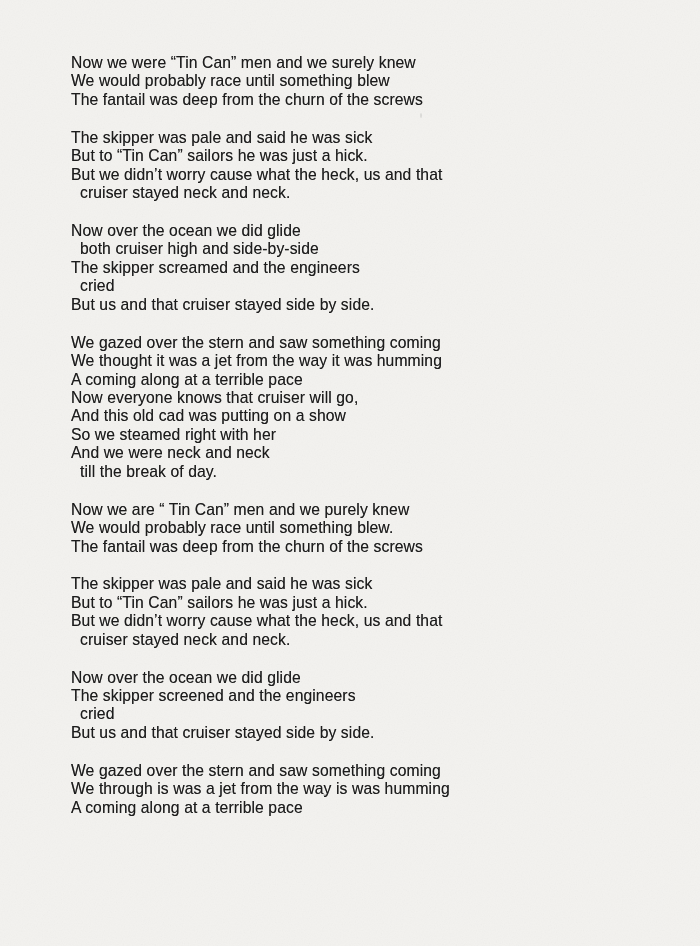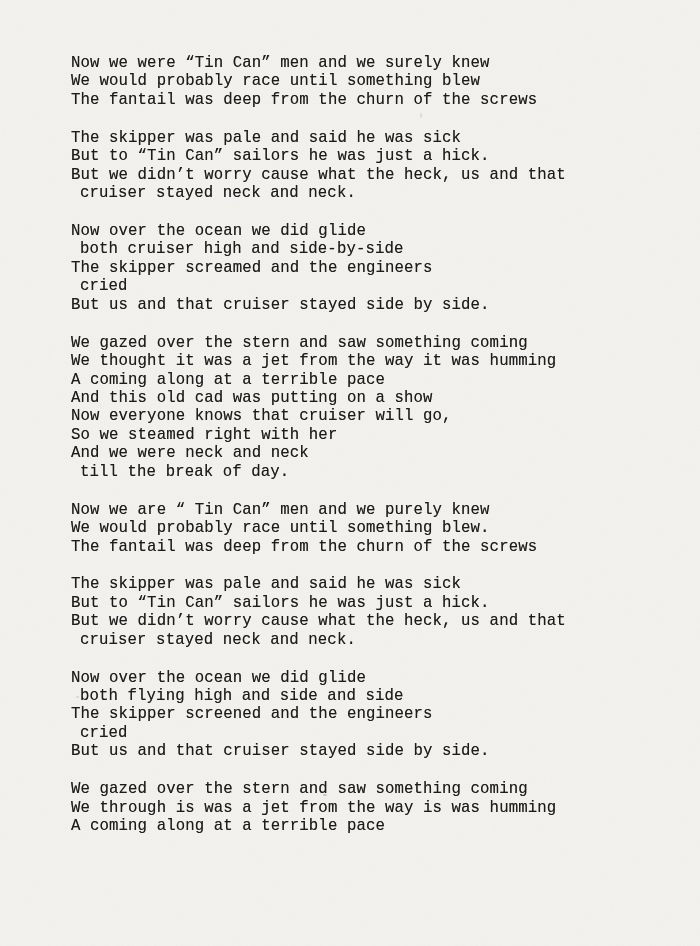--- a/index.html
+++ b/index.html
@@ -6,21 +6,21 @@
     margin: 0;
     padding: 0;
     background: #e9e8e6;
   }
   .page {
     position: relative;
     width: 700px;
     height: 946px;
     background: #f3f2ef;
     overflow: hidden;
-    font-family: Liberation Mono, monospace;
+    font-family: Liberation Sans, sans-serif;
   }
   .grain {
     position: absolute;
     inset: 0;
     pointer-events: none;
   }
   .poem {
     position: absolute;
     left: 71px;
     top: 54px;
@@ -79,40 +79,39 @@
         <div class="line">Now over the ocean we did glide</div>
         <div class="line indent">both cruiser high and side-by-side</div>
         <div class="line">The skipper screamed and the engineers</div>
         <div class="line indent">cried</div>
         <div class="line">But us and that cruiser stayed side by side.</div>
       </div>
       <div class="stanza">
         <div class="line">We gazed over the stern and saw something coming</div>
         <div class="line">We thought it was a jet from the way it was humming</div>
         <div class="line">A coming along at a terrible pace</div>
+        <div class="line">Now everyone knows that cruiser will go,</div>
         <div class="line">And this old cad was putting on a show</div>
-        <div class="line">Now everyone knows that cruiser will go,</div>
         <div class="line">So we steamed right with her</div>
         <div class="line">And we were neck and neck</div>
         <div class="line indent">till the break of day.</div>
       </div>
       <div class="stanza">
         <div class="line">Now we are “ Tin Can” men and we purely knew</div>
         <div class="line">We would probably race until something blew.</div>
         <div class="line">The fantail was deep from the churn of the screws</div>
       </div>
       <div class="stanza">
         <div class="line">The skipper was pale and said he was sick</div>
         <div class="line">But to “Tin Can” sailors he was just a hick.</div>
         <div class="line">But we didn’t worry cause what the heck, us and that</div>
         <div class="line indent">cruiser stayed neck and neck.</div>
       </div>
       <div class="stanza">
         <div class="line">Now over the ocean we did glide</div>
-        <div class="line indent">both flying high and side and side</div>
         <div class="line">The skipper screened and the engineers</div>
         <div class="line indent">cried</div>
         <div class="line">But us and that cruiser stayed side by side.</div>
       </div>
       <div class="stanza">
         <div class="line">We gazed over the stern and saw something coming</div>
         <div class="line">We through is was a jet from the way is was humming</div>
         <div class="line">A coming along at a terrible pace</div>
       </div>
     </div>

